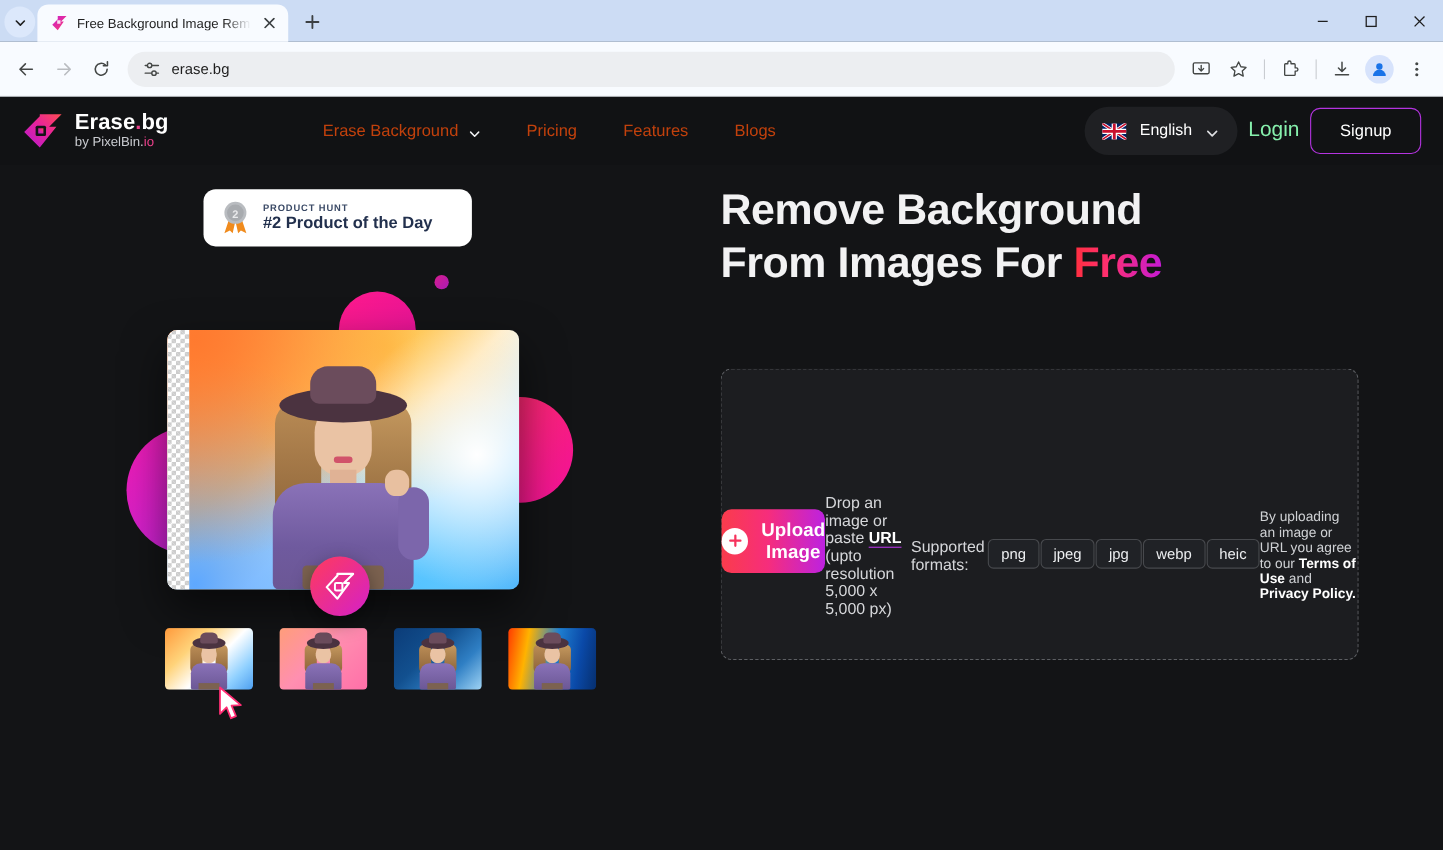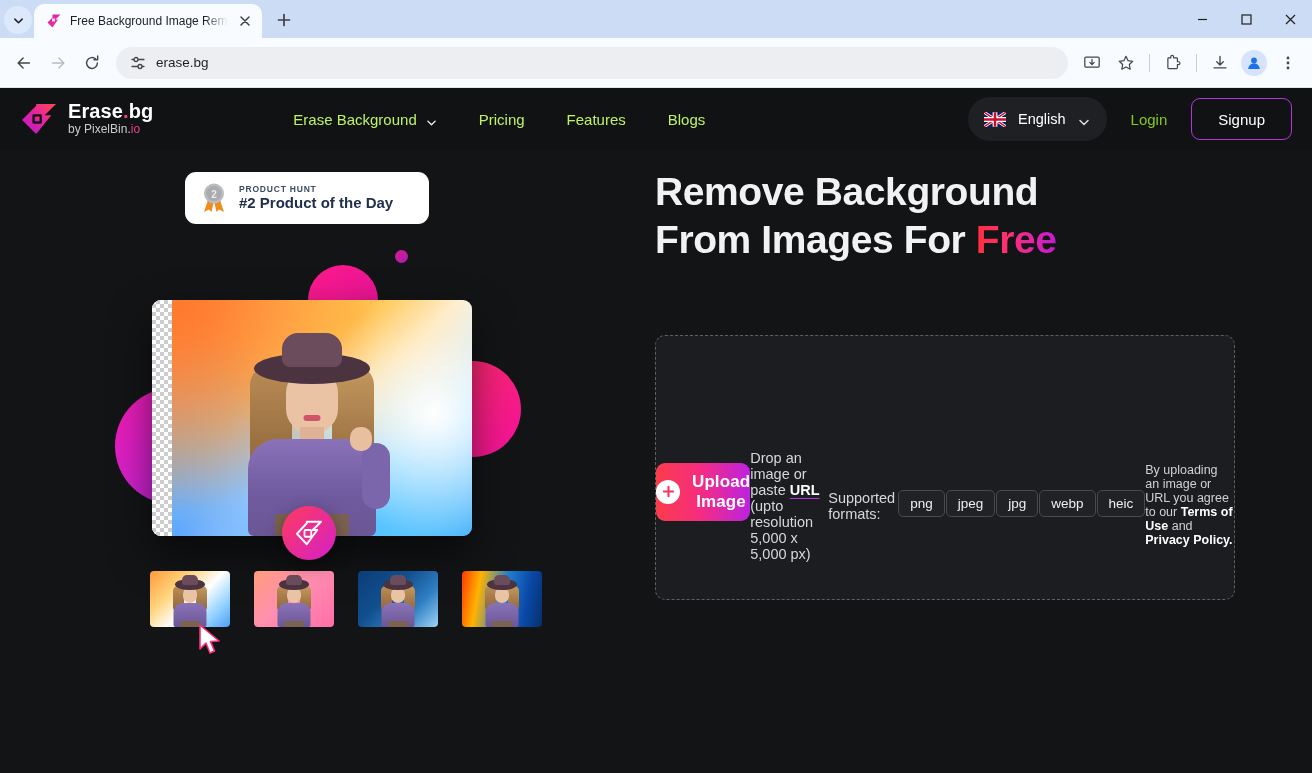--- a/index.html
+++ b/index.html
@@ -80,35 +80,35 @@
   }
   .logo { display: flex; align-items: center; gap: 10px; }
   .logo-mark { width: 38px; height: 34px; flex: none; }
   .logo-text-1 { font-size: 20px; font-weight: bold; color: #ffffff; line-height: 1.05; letter-spacing: .1px;}
   .logo-text-1 .dot { color: #e9408a; }
   .logo-text-2 { font-size: 12px; color: #c9cbd0; line-height: 1.2; }
   .logo-text-2 .io { color: #e9408a; }
 
   .nav { display: flex; align-items: center; gap: 42px; margin-left: 140px; }
   .nav-item {
-    font-size: 15px; color: #bef264; display: flex; align-items: center; gap: 9px;
+    font-size: 15px; color: #c2410c; display: flex; align-items: center; gap: 9px;
     white-space: nowrap;
   }
   .chev { display: inline-block; width: 11px; height: 11px; }
 
-  .header-right { margin-left: auto; display: flex; align-items: center; gap: 14px; }
+  .header-right { margin-left: auto; display: flex; align-items: center; }
   .lang-select {
     background: #1f2023; border-radius: 26px; height: 44px; display: flex;
     align-items: center; gap: 12px; padding: 0 18px 0 16px;
   }
   .flag {
     width: 22px; height: 15px; border-radius: 2px; flex: none;
   }
   .lang-label { font-size: 14.5px; color: #fff; }
-  .login-link { font-size: 15px; color: #84cc16; padding: 0 10px; }
+  .login-link { font-size: 19px; color: #86efac; padding: 0 10px; }
   .signup-btn {
     height: 42px; padding: 0 26px; border: 1.6px solid #b434e0; border-radius: 9px;
     display: flex; align-items: center; font-size: 15px; color: #fff;
     background: transparent;
   }
 
   
   .promo {
     height: 36px; background: #ffffff; display: flex; align-items: center;
     justify-content: center; gap: 0; color: #1a1a1a; font-size: 14.5px;

